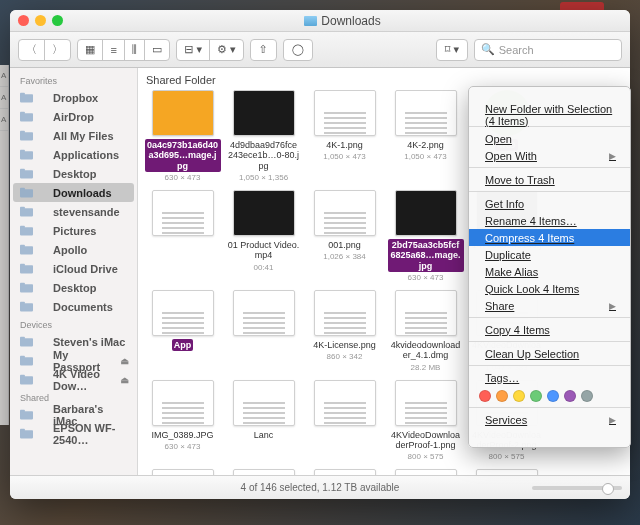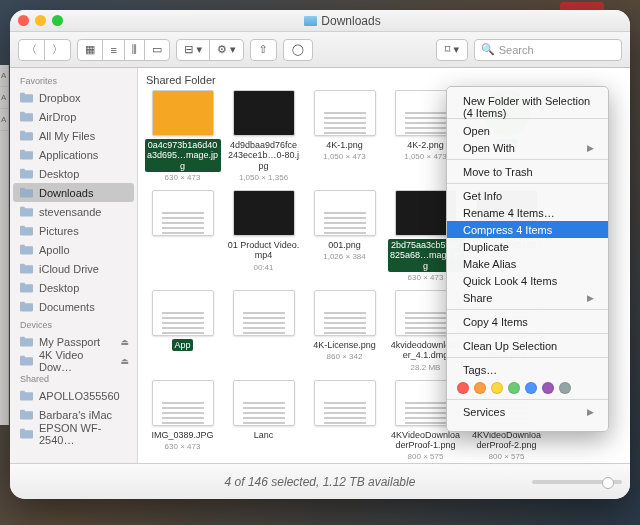--- a/index.html
+++ b/index.html
@@ -1,58 +1,58 @@
 <!DOCTYPE html>
 <html><head>
 <meta charset="utf-8">
 <style>
   * { box-sizing: border-box; margin: 0; padding: 0; }
   html, body { width: 640px; height: 525px; overflow: hidden; font-family: -apple-system, "Helvetica Neue", Arial, sans-serif; font-size: 11px; background: #4a5568; }
   .desktop { position: absolute; inset: 0; background: linear-gradient(135deg,#3a4a5a 0%,#5a4a3a 50%,#2a3a4a 100%); }
   .desktop-icon { position:absolute; top:2px; right:26px; width:64px; text-align:center; color:#fff; font-size:9px; text-shadow:0 1px 2px #000;}
   .desktop-icon .ico{width:44px;height:44px;background:#b33;margin:0 auto 2px;border-radius:3px;}
-  .finder-window { position:absolute; left:10px; top:10px; width:620px; height:489px; background:#ececec; border-radius:15px; box-shadow:0 12px 40px rgba(0,0,0,.5); display:flex; flex-direction:column; overflow:hidden;}
+  .finder-window { position:absolute; left:10px; top:10px; width:620px; height:489px; background:#ececec; border-radius:6px; box-shadow:0 12px 40px rgba(0,0,0,.5); display:flex; flex-direction:column; overflow:hidden;}
   .titlebar { height:22px; background:linear-gradient(#f6f6f6,#e8e8e8); display:flex; align-items:center; padding:0 8px; border-bottom:1px solid #d0d0d0;}
   .traffic { display:flex; gap:6px;}
   .traffic span{width:11px;height:11px;border-radius:50%;}
   .tl-red{background:#ff5f56;} .tl-yel{background:#ffbd2e;} .tl-grn{background:#27c93f;}
   .win-title{flex:1;text-align:center;font-size:12px;color:#4a4a4a;display:flex;align-items:center;justify-content:center;gap:4px;}
   .win-title .fld{width:13px;height:10px;background:linear-gradient(#8ecdf3,#5aa8d8);border-radius:1px;}
   .toolbar { height:36px; background:linear-gradient(#f6f6f6,#e8e8e8); border-bottom:1px solid #c5c5c5; display:flex; align-items:center; padding:0 8px; gap:6px;}
   .tb-btn, .tb-seg { height:22px; background:#fff; border:1px solid #c5c5c5; border-radius:4px; display:flex; align-items:center; justify-content:center; color:#555; font-size:11px;}
   .tb-seg{padding:0;}
   .tb-seg span{padding:0 7px;height:100%;display:flex;align-items:center;border-right:1px solid #c5c5c5;}
   .tb-seg span:last-child{border-right:none;}
   .tb-btn{padding:0 8px;}
   .spacer{flex:1;}
   .search-box{height:22px;width:148px;background:#fff;border:1px solid #c5c5c5;border-radius:4px;display:flex;align-items:center;padding:0 6px;color:#999;gap:4px;}
   .body { flex:1; display:flex; overflow:hidden; background:#fff;}
   .sidebar { width:128px; background:#f4f2f2; border-right:1px solid #d8d8d8; overflow-y:auto; padding:4px 0; font-size:11px;color:#555;}
   .sb-section{font-size:9px;color:#8a8a8a;text-transform:none;padding:4px 10px 2px;font-weight:500;}
-  .sb-item{padding:2px 8px 2px 10px;display:flex;align-items:center;gap:6px;height:19px;cursor:default;position:relative;}
+  .sb-item{padding:2px 8px 2px 10px;display:flex;align-items:center;gap:20px;height:19px;cursor:default;position:relative;font-weight:bold;}
   .sb-item.selected{background:#c8c8c8;color:#222;border-radius:3px;margin:0 3px;padding-left:7px;}
   .sb-ico{width:13px;height:11px;display:inline-block;flex-shrink:0; opacity:.75;}
   .sb-ico svg{width:100%;height:100%;}
   .sb-eject{margin-left:auto;font-size:9px;color:#888;}
   .content { flex:1; overflow:auto; position:relative;}
   .path-header{font-size:11px;color:#444;padding:6px 8px 4px;font-weight:500;position:sticky;top:0;background:#fff;}
   .grid { display:flex; flex-wrap:wrap; padding:0 4px 4px; gap-row:8px;}
   .item { width:81px; margin-bottom:8px; display:flex; flex-direction:column; align-items:center; text-align:center;}
   .thumb { width:62px; height:46px; background:#fff; border:1px solid #d0d0d0; border-radius:2px; box-shadow:0 1px 2px rgba(0,0,0,.12); display:flex;align-items:center;justify-content:center;overflow:hidden;font-size:8px;color:#bbb;}
   .thumb.dark{background:#1a1a1a;}
   .thumb.green{background:#7bc043;border-radius:50%;border:none;width:46px;height:46px;}
   .thumb.orange{background:#f5a623;}
   .thumb.doc::before{content:"";width:70%;height:2px;background:#ccc;box-shadow:0 5px 0 #ccc,0 10px 0 #ccc,0 15px 0 #ccc,0 20px 0 #ccc;}
   .name { font-size:9px;color:#333;line-height:1.15;max-width:76px;word-break:break-all;margin-top:3px;padding:1px 2px;border-radius:2px;}
-  .name.sel{background:#14532d;color:#fff;}
+  .name.sel{background:#701a75;color:#fff;font-weight:bold;}
   .dims { font-size:8px;color:#999;margin-top:1px;}
-  .statusbar{height:36px;background:linear-gradient(#fafafa,#ececec);border-top:1px solid #d0d0d0;display:flex;align-items:center;justify-content:center;font-size:12px;color:#666;position:relative;font-style:italic;}
+  .statusbar{height:24px;background:linear-gradient(#fafafa,#ececec);border-top:1px solid #d0d0d0;display:flex;align-items:center;justify-content:center;font-size:10px;color:#666;position:relative;}
   .zoom{position:absolute;right:8px;width:90px;height:4px;background:#d0d0d0;border-radius:2px;}
   .zoom::after{content:"";position:absolute;right:8px;top:-3px;width:10px;height:10px;background:#fff;border:1px solid #b0b0b0;border-radius:50%;}
-  .ctx-menu{position:absolute;left:446px;top:86px;width:163px;background:rgba(248,248,248,.98);border:1px solid #c0c0c0;border-radius:5px;box-shadow:0 8px 26px rgba(0,0,0,.35);padding:11px 0;font-size:11px;color:#222;z-index:50;}
+  .ctx-menu{position:absolute;left:468px;top:86px;width:163px;background:rgba(248,248,248,.98);border:1px solid #c0c0c0;border-radius:5px;box-shadow:0 8px 26px rgba(0,0,0,.35);padding:19px 0;font-size:11px;color:#222;z-index:50;text-decoration:underline;}
   .ctx-item{padding:2px 14px 2px 16px;height:17px;display:flex;align-items:center;justify-content:space-between;cursor:default;}
   .ctx-item.hl{background:#2b7de1;color:#fff;}
   .ctx-sep{height:1px;background:#d8d8d8;margin:3px 0;}
   .ctx-sub{font-size:9px;color:#888;}
   .tag-row{padding:4px 10px 2px;display:flex;gap:5px;}
   .tag-dot{width:12px;height:12px;border-radius:50%;border:1px solid rgba(0,0,0,.12);}
   .peek{position:absolute;left:0;top:65px;width:9px;height:360px;background:#e8e6e4;border-right:1px solid #ccc;display:flex;flex-direction:column;font-size:8px;color:#777;}
   .peek div{writing-mode:horizontal-tb;padding:6px 1px;border-bottom:1px solid #d8d8d8;}
 </style>
 </head>
@@ -194,39 +194,39 @@
                 <rect x="0" y="0" width="6" height="4" rx="1" fill="#8aa8c8"></rect>
               </svg></span>
             <span>Documents</span>
           </div>
           <div class="sb-section">Devices</div>
           <div class="sb-item">
             <span class="sb-ico"><svg viewBox="0 0 16 12">
                 <rect x="0" y="2" width="16" height="10" rx="1" fill="#8aa8c8"></rect>
                 <rect x="0" y="0" width="6" height="4" rx="1" fill="#8aa8c8"></rect>
               </svg></span>
+            <span>Steven's iMac</span>
+          </div>
+          <div class="sb-item">
+            <span class="sb-ico"><svg viewBox="0 0 16 12">
+                <rect x="0" y="2" width="16" height="10" rx="1" fill="#8aa8c8"></rect>
+                <rect x="0" y="0" width="6" height="4" rx="1" fill="#8aa8c8"></rect>
+              </svg></span>
             <span>My Passport</span>
             <span class="sb-eject">⏏</span>
           </div>
           <div class="sb-item">
             <span class="sb-ico"><svg viewBox="0 0 16 12">
                 <rect x="0" y="2" width="16" height="10" rx="1" fill="#8aa8c8"></rect>
                 <rect x="0" y="0" width="6" height="4" rx="1" fill="#8aa8c8"></rect>
               </svg></span>
             <span>4K Video Dow…</span>
             <span class="sb-eject">⏏</span>
           </div>
           <div class="sb-section">Shared</div>
-          <div class="sb-item">
-            <span class="sb-ico"><svg viewBox="0 0 16 12">
-                <rect x="0" y="2" width="16" height="10" rx="1" fill="#8aa8c8"></rect>
-                <rect x="0" y="0" width="6" height="4" rx="1" fill="#8aa8c8"></rect>
-              </svg></span>
-            <span>APOLLO355560</span>
-          </div>
           <div class="sb-item">
             <span class="sb-ico"><svg viewBox="0 0 16 12">
                 <rect x="0" y="2" width="16" height="10" rx="1" fill="#8aa8c8"></rect>
                 <rect x="0" y="0" width="6" height="4" rx="1" fill="#8aa8c8"></rect>
               </svg></span>
             <span>Barbara's iMac</span>
           </div>
           <div class="sb-item">
             <span class="sb-ico"><svg viewBox="0 0 16 12">
                 <rect x="0" y="2" width="16" height="10" rx="1" fill="#8aa8c8"></rect>

